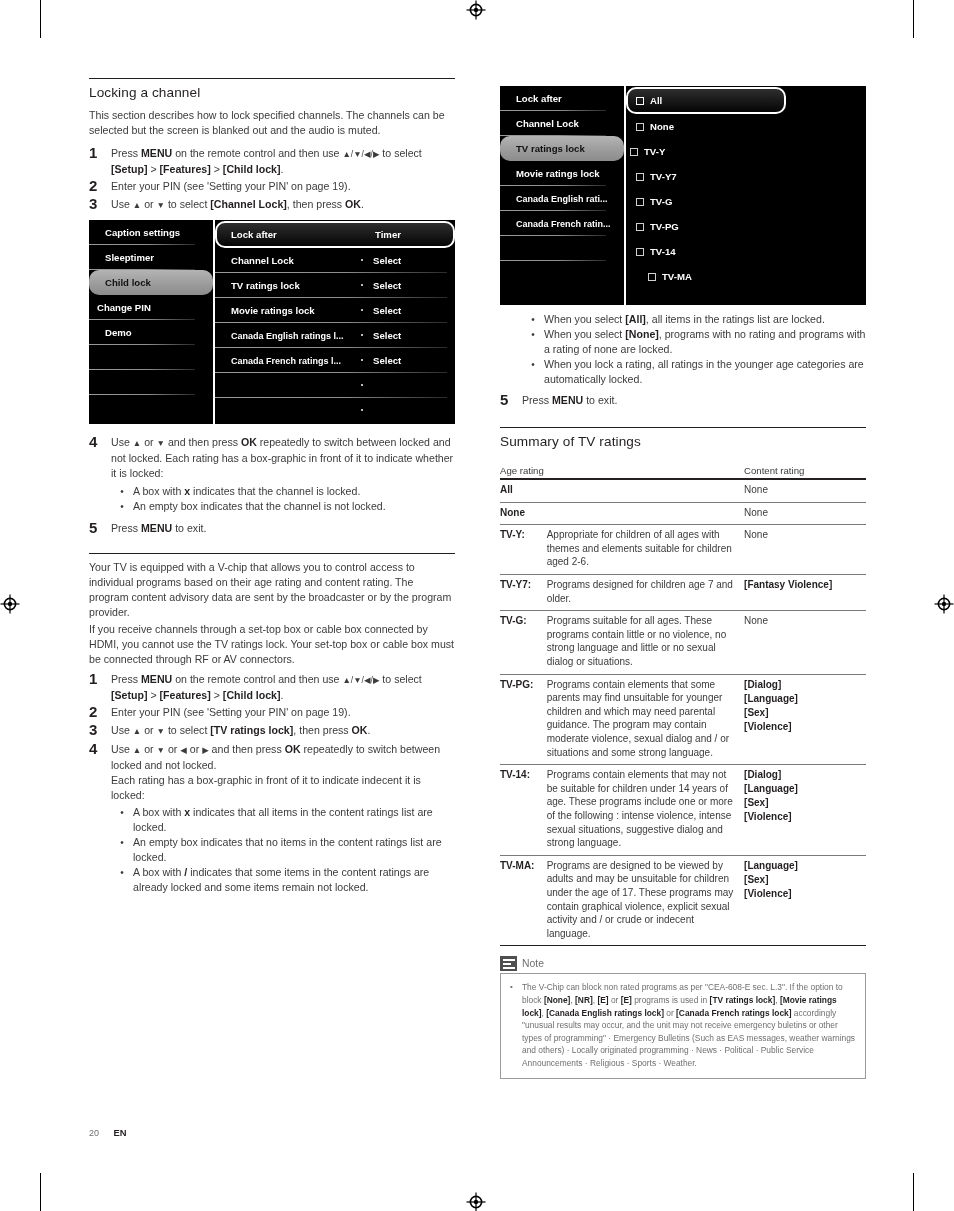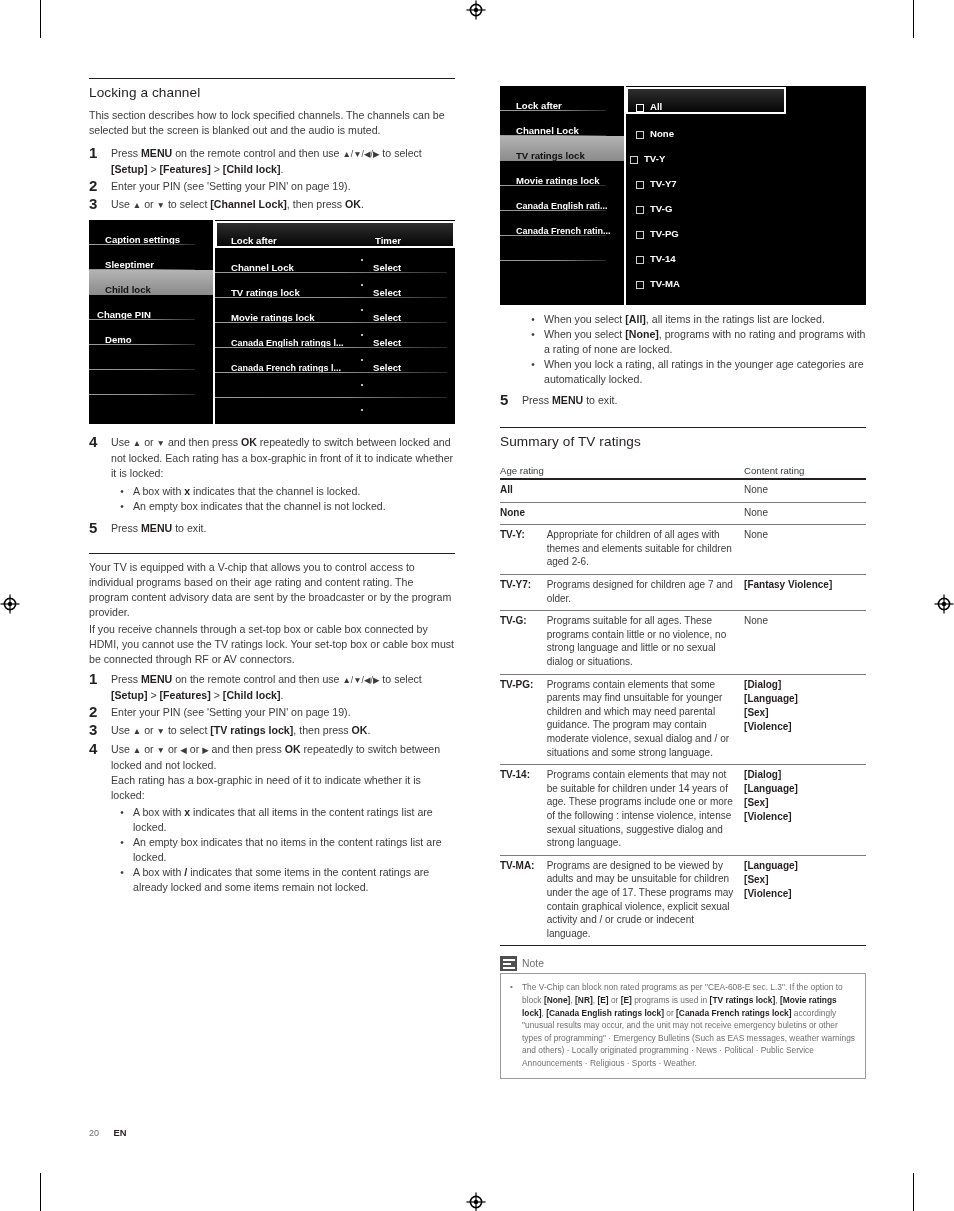--- a/index.html
+++ b/index.html
@@ -46,22 +46,23 @@
   .bul .dot{width:23px;flex:0 0 23px;text-align:center;font-size:10px;line-height:15.1px;color:#3b3b3b;}
   .bul .btxt{flex:1;font-size:10.6px;line-height:15.1px;color:#3b3b3b;}
   .bul.indent{margin-left:22px;}
   .bul.indent .dot{width:22px;flex:0 0 22px;}
 
   
   .osd{background:#000;position:relative;overflow:hidden;}
   .osd .pane{position:absolute;top:0;bottom:0;}
   .osd .row{
     position:relative;color:#fff;font-family:"Liberation Sans",sans-serif;
-    font-weight:bold;font-size:9.6px;display:flex;align-items:flex-end;
+    font-weight:bold;font-size:9.6px;display:flex;align-items:center;
     box-sizing:border-box;
+    border-radius:10px;
   }
   .osd .divline{
     position:absolute;left:0;right:8px;bottom:0;height:1px;
     background:linear-gradient(to right,#9a9a9a 0%,#8e8e8e 55%,#2a2a2a 100%);
   }
   .osd .divline.short{right:18px;}
   .osd .hl{
     background:linear-gradient(to bottom,#b4b4b4,#9a9a9a 60%,#8c8c8c);
     color:#111;
   }
@@ -301,21 +302,21 @@
     </div>
     <div class="step">
       <div class="num">3</div>
       <div class="txt">Use <span class="arrow">▲</span> or <span class="arrow">▼</span> to select <span class="b">[TV ratings lock]</span>, then press <span class="kbd">OK</span>.</div>
     </div>
     <div class="step">
       <div class="num">4</div>
       <div class="txt">Use <span class="arrow">▲</span> or <span class="arrow">▼</span> or <span class="arrow">◀</span> or <span class="arrow">▶</span> and then press <span class="kbd">OK</span> repeatedly to switch between locked and not locked.</div>
     </div>
     <div style="padding-left:22px;">
-      <p class="body">Each rating has a box-graphic in need of it to indicate whether it is locked:</p>
+      <p class="body">Each rating has a box-graphic in front of it to indicate indecent it is locked:</p>
     </div>
 
     <div class="bul indent">
       <div class="dot">•</div>
       <div class="btxt">A box with <span class="b">x</span> indicates that all items in the content ratings list are locked.</div>
     </div>
     <div class="bul indent">
       <div class="dot">•</div>
       <div class="btxt">An empty box indicates that no items in the content ratings list are locked.</div>
     </div>
@@ -381,21 +382,21 @@
           <span>TV-G</span>
         </div>
         <div class="row" style="height:25px;position:relative;padding-left:10px;">
           <span class="chk"></span>
           <span>TV-PG</span>
         </div>
         <div class="row" style="height:25px;position:relative;padding-left:10px;">
           <span class="chk"></span>
           <span>TV-14</span>
         </div>
-        <div class="row" style="height:25px;position:relative;padding-left:10px;">
+        <div class="row" style="height:25px;position:relative;padding-left:22px;">
           <span class="chk"></span>
           <span>TV-MA</span>
         </div>
       </div>
     </div>
 
     <div style="height:7px"></div>
 
     <div class="bul indent">
       <div class="dot">•</div>

